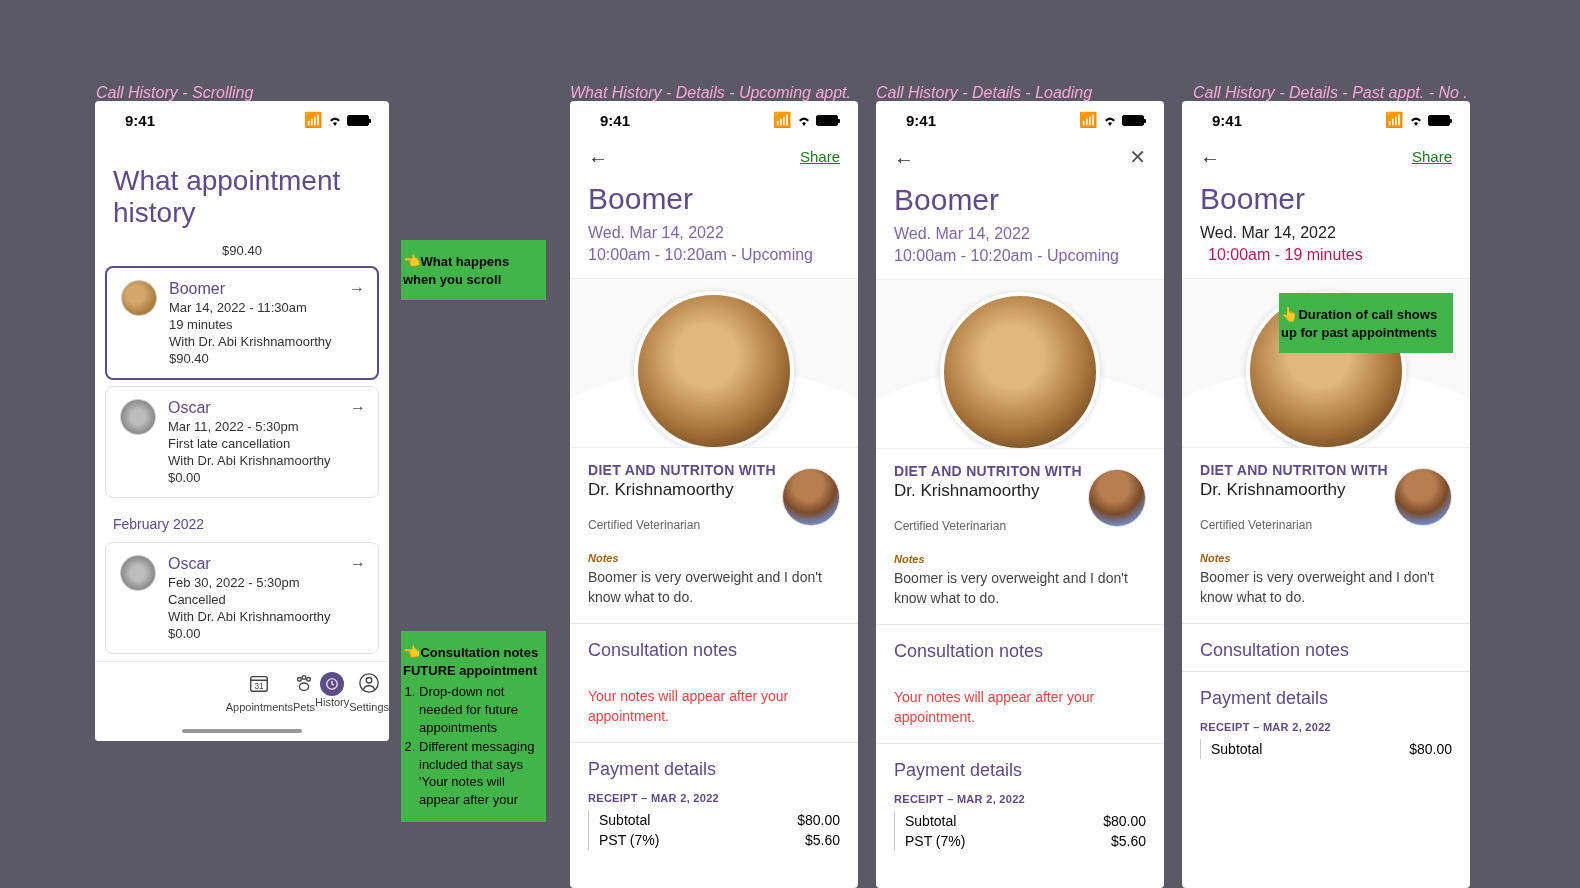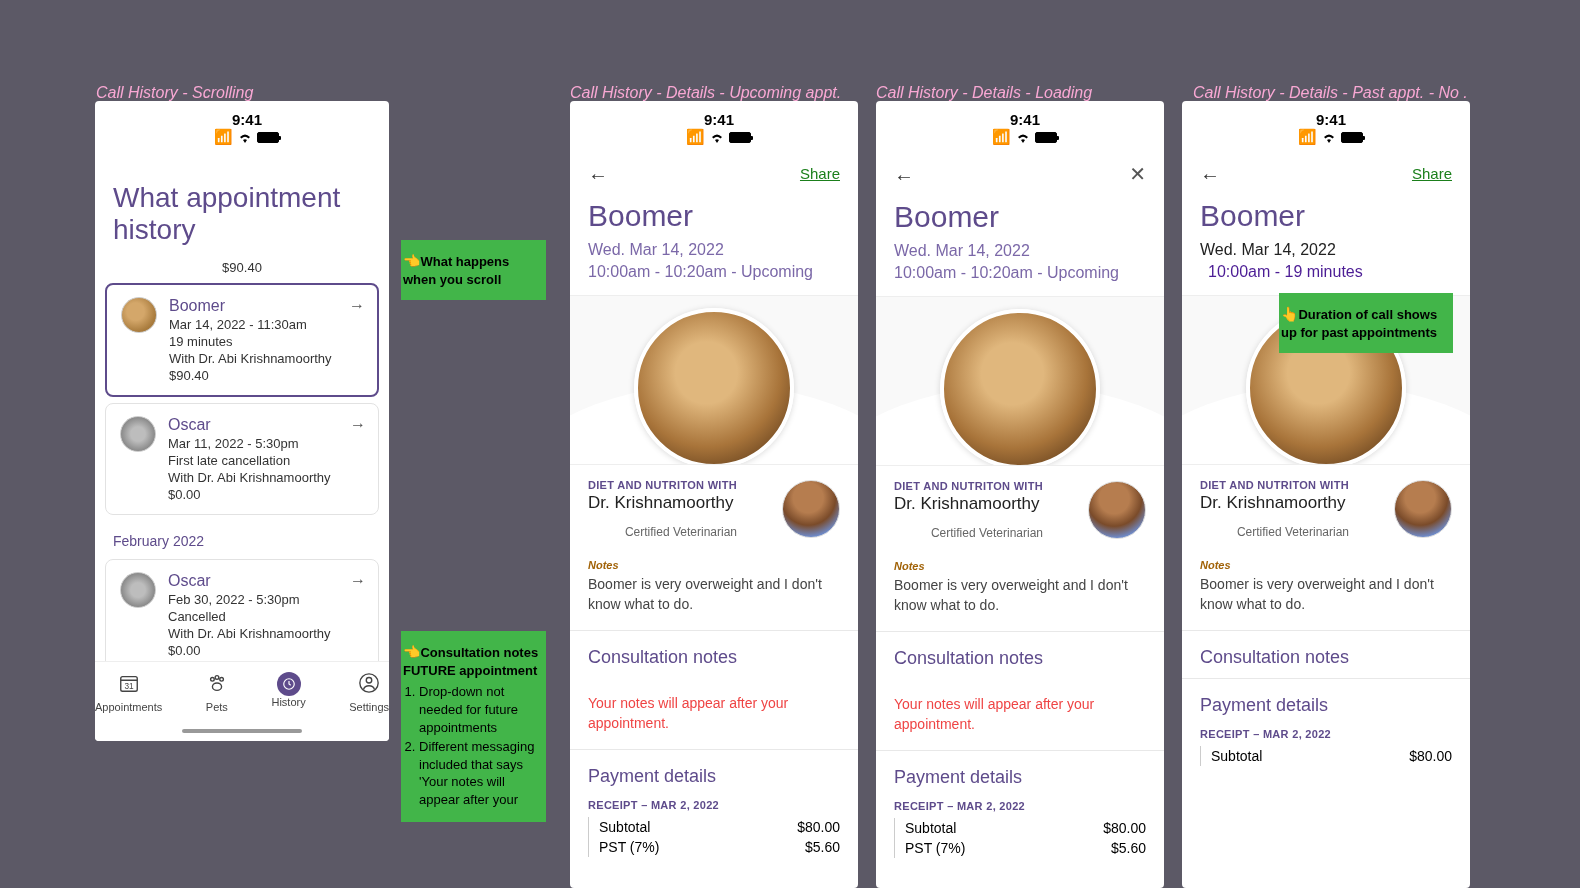--- a/index.html
+++ b/index.html
@@ -33,21 +33,20 @@
     border-radius: 4px;
     overflow: hidden;
   }
   .status-bar {
     display:flex;
     justify-content: space-between;
     align-items: center;
     padding: 10px 20px 6px 30px;
     font-size: 15px;
     font-weight: 600;
-    flex-direction: column;
   }
   .status-icons { display:flex; gap:4px; align-items:center; }
   .signal,.wifi,.batt { display:inline-block; }
   .batt { width:22px; height:11px; border:1px solid #000; border-radius:2px; position:relative; background:#000; }
   .batt::after { content:""; position:absolute; right:-3px; top:3px; width:2px; height:4px; background:#000; border-radius:0 1px 1px 0; }
 
   
   .s1-title {
     font-size: 28px;
     color: var(--purple);
@@ -72,53 +71,53 @@
     flex-shrink:0;
   }
   .avatar-cat { background: radial-gradient(circle at 50% 50%, #bdbdbd 30%, #8a8a8a 70%); }
   .card .arrow { position:absolute; top:10px; right:12px; color:#555; font-size:16px; }
   .card-body .name { color: var(--purple); font-size:16px; font-weight:500; }
   .card-body .line { font-size:13px; color:#333; margin-top:2px; }
   .month-header { font-size:14px; color:var(--purple); font-weight:500; padding:12px 18px 4px; }
   .price-cut { text-align:center; font-size:13px; color:#333; padding-top:6px; position:relative; top:-2px;}
   .tabbar {
     position:absolute; bottom:0; left:0; right:0;
-    display:flex; justify-content:space-between;
+    display:flex; justify-content:flex-end;
     padding:10px 0 28px 0;
     border-top:1px solid #eee;
     background:#fff;
   }
   .tab { text-align:center; font-size:11px; color:#444; }
   .tab .ic { font-size:20px; display:block; margin-bottom:2px; }
   .tab.active .dot { width:24px;height:24px;background:var(--purple);border-radius:50%;display:inline-flex;align-items:center;justify-content:center;color:#fff;font-size:14px;}
   .home-ind { position:absolute; bottom:8px; left:50%; transform:translateX(-50%); width:120px; height:4px; background:#000; border-radius:3px; opacity:.4;}
 
   
   .topbar { display:flex; justify-content:space-between; align-items:center; padding: 10px 18px; }
   .back-arrow { font-size:20px; color:#333; }
   .share { color: var(--link-green); font-size:15px; text-decoration:underline; font-weight:500;}
   .close-x { font-size:20px; color:#555; }
   .detail-title { font-size:30px; color:var(--purple); padding:4px 18px 0; font-weight:400;}
   .detail-date { font-size:16px; color:var(--purple-light); padding:8px 18px 0; }
   .detail-date.black { color:#222; }
   .detail-time { font-size:16px; color:var(--purple-light); padding:4px 18px 14px; }
-  .detail-time.black { color:#4c1d95;padding-left:26px; }
+  .detail-time.black { color:#be185d;padding-left:26px; }
   .hero-wrap { position:relative; height:170px; border-top:1px solid #eee; border-bottom:1px solid #eee; overflow:hidden; background:#f9f9f9; }
   .hero-avatar {
     width:160px; height:160px; border-radius:50%;
     background: radial-gradient(circle at 45% 40%, #e0b77d 25%, #a8743a 60%, #5c3a1a 90%);
     border:4px solid #fff;
     position:absolute; top:12px; left:50%; transform:translateX(-50%);
     box-shadow:0 1px 6px rgba(0,0,0,.15);
   }
   .curve { position:absolute; bottom:-40px; left:-20px; right:-20px; height:120px; background:#fff; border-radius:50% 50% 0 0 / 100% 100% 0 0; transform:scaleX(1.3);}
   .vet-row { display:flex; justify-content:space-between; align-items:center; padding:14px 18px 8px; }
-  .vet-label { font-size:11px; color:var(--purple); font-weight:700; letter-spacing:.3px; }
+  .vet-label { font-size:14px; color:var(--purple); font-weight:700; letter-spacing:.3px; }
   .vet-name { font-size:17px; color:#222; margin-top:2px; }
-  .vet-title { font-size:12px; color:#666; margin-top:12px;text-align:right; }
+  .vet-title { font-size:12px; color:#666; margin-top:18px; }
   .vet-avatar { width:58px; height:58px; border-radius:50%; background: radial-gradient(circle at 45% 30%, #b67d4f 30%, #7a4b2a 55%, #6d8fd6 80%); border:1px solid #ddd;}
   .sec-label { font-size:11px; font-weight:600; color:#a16207; padding:12px 18px 4px;font-style:italic;}
   .sec-text { font-size:14px; color:#444; padding:0 18px 12px; line-height:1.4;}
   .sec-text.gray { color:#ef4444;margin-top:20px; }
   .divider { height:1px; background:#e8e8e8; margin:4px 0;}
   .sec-h2 { font-size:18px; color:var(--purple); font-weight:500; padding:12px 18px 6px; }
   .receipt-label { font-size:11px; color:var(--purple); font-weight:700; padding:6px 18px 6px; letter-spacing:.3px;}
 
   
   .note {
@@ -131,21 +130,21 @@
     font-weight:500;
   }
   .note .ptr { font-size:14px; }
   .note ol { margin-left:16px; margin-top:4px; font-weight:400;}
   .note ol li { margin-bottom:2px; }
 </style>
 </head>
 <body>
 
 <div class="frame-label" style="left:96px; top:84px;">Call History - Scrolling</div>
-<div class="frame-label" style="left:570px; top:84px;">Call History - Details - Upcoming appt.</div>
+<div class="frame-label" style="left:570px; top:84px;">What History - Details - Upcoming appt.</div>
 <div class="frame-label" style="left:876px; top:84px;">Call History - Details - Loading</div>
 <div class="frame-label" style="left:1182px; top:84px;margin-left:11px;">Call History - Details - Past appt. - No .</div>
 
 <div class="phone" style="left:95px; top:101px; width:294px; height:640px;">
   <div class="status-bar">
     <span>9:41</span>
     <span class="status-icons">
       <span>📶</span>
       <span>
         <svg width="16" height="12" viewBox="0 0 16 12">

